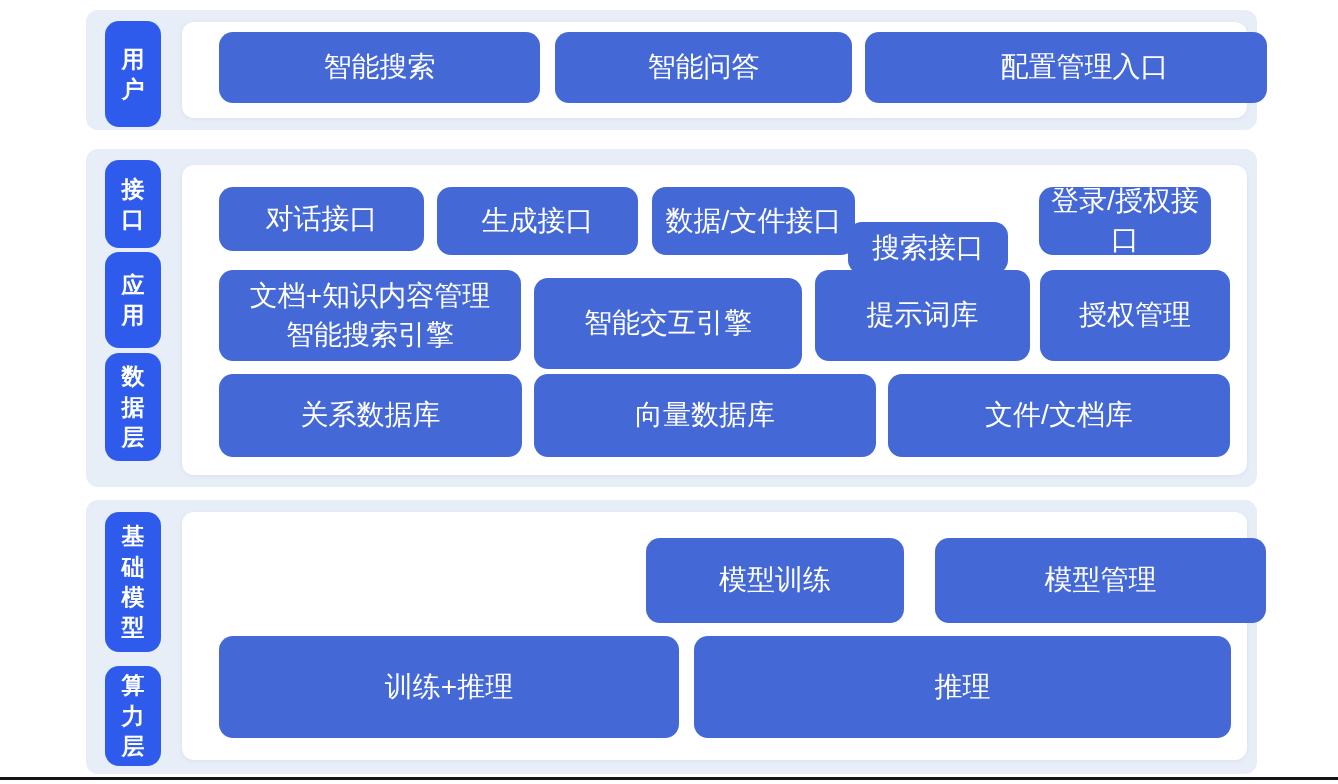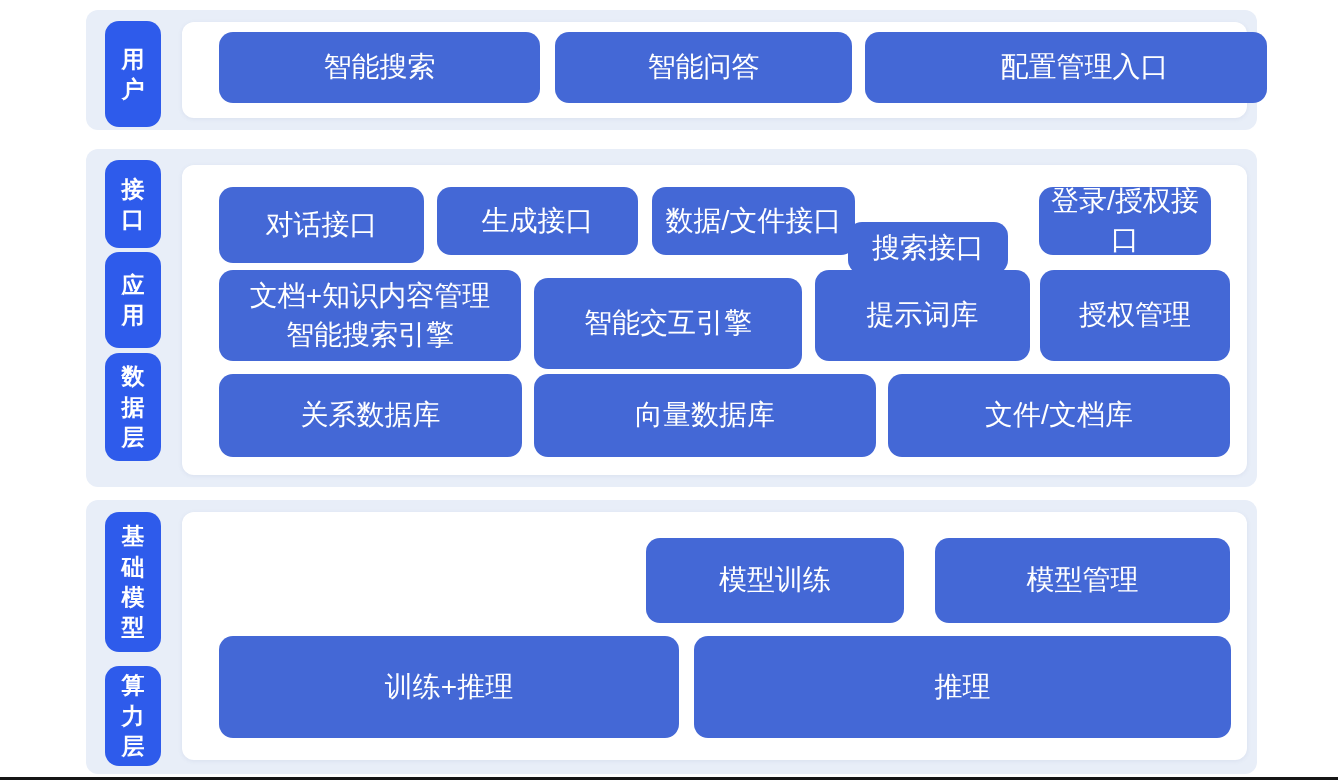--- a/index.html
+++ b/index.html
@@ -38,21 +38,21 @@
   <div class="band" style="left:86px;top:149px;width:1171px;height:338px;"></div>
   <div class="panel" style="left:182px;top:165px;width:1065px;height:310px;"></div>
   <div class="pill" style="left:105px;top:160px;width:56px;height:88px;">接
 口</div>
   <div class="pill" style="left:105px;top:252px;width:56px;height:96px;">应
 用</div>
   <div class="pill" style="left:105px;top:353px;width:56px;height:108px;">数
 据
 层</div>
 
-  <div class="blk" style="left:219px;top:187px;width:205px;height:76px;">对话接口</div>
+  <div class="blk" style="left:219px;top:187px;width:205px;height:64px;">对话接口</div>
   <div class="blk" style="left:437px;top:187px;width:201px;height:68px;">生成接口</div>
   <div class="blk" style="left:652px;top:187px;width:203px;height:68px;">数据/文件接口</div>
   <div class="blk" style="left:848px;top:187px;width:160px;height:52px;margin-top:35px;">搜索接口</div>
   <div class="blk" style="left:1039px;top:187px;width:172px;height:68px;">登录/授权接口</div>
 
   <div class="blk" style="left:219px;top:270px;width:302px;height:91px;">文档+知识内容管理
 智能搜索引擎</div>
   <div class="blk" style="left:534px;top:270px;width:268px;height:91px;margin-top:8px;">智能交互引擎</div>
   <div class="blk" style="left:815px;top:270px;width:215px;height:91px;">提示词库</div>
   <div class="blk" style="left:1040px;top:270px;width:190px;height:91px;">授权管理</div>
@@ -65,19 +65,19 @@
   <div class="panel" style="left:182px;top:512px;width:1065px;height:248px;"></div>
   <div class="pill" style="left:105px;top:512px;width:56px;height:140px;">基
 础
 模
 型</div>
   <div class="pill" style="left:105px;top:666px;width:56px;height:100px;">算
 力
 层</div>
 
   <div class="blk" style="left:646px;top:538px;width:258px;height:85px;">模型训练</div>
-  <div class="blk" style="left:935px;top:538px;width:295px;height:85px;">模型管理</div>
+  <div class="blk" style="left:935px;top:538px;width:331px;height:85px;">模型管理</div>
 
   <div class="blk" style="left:219px;top:636px;width:460px;height:102px;">训练+推理</div>
   <div class="blk" style="left:694px;top:636px;width:537px;height:102px;">推理</div>
 
   <div class="rule"></div>
 </div>
 
 </body></html>

